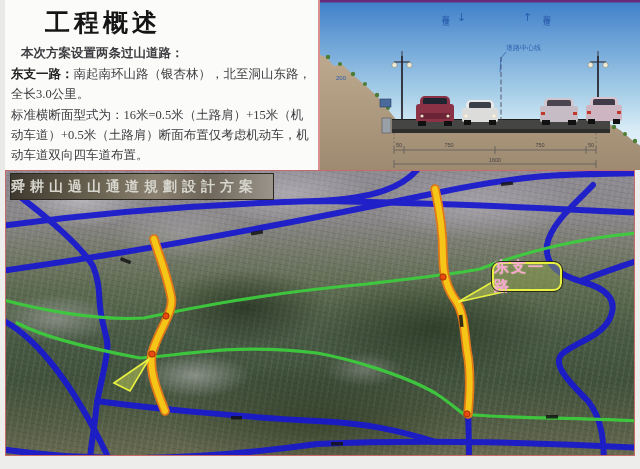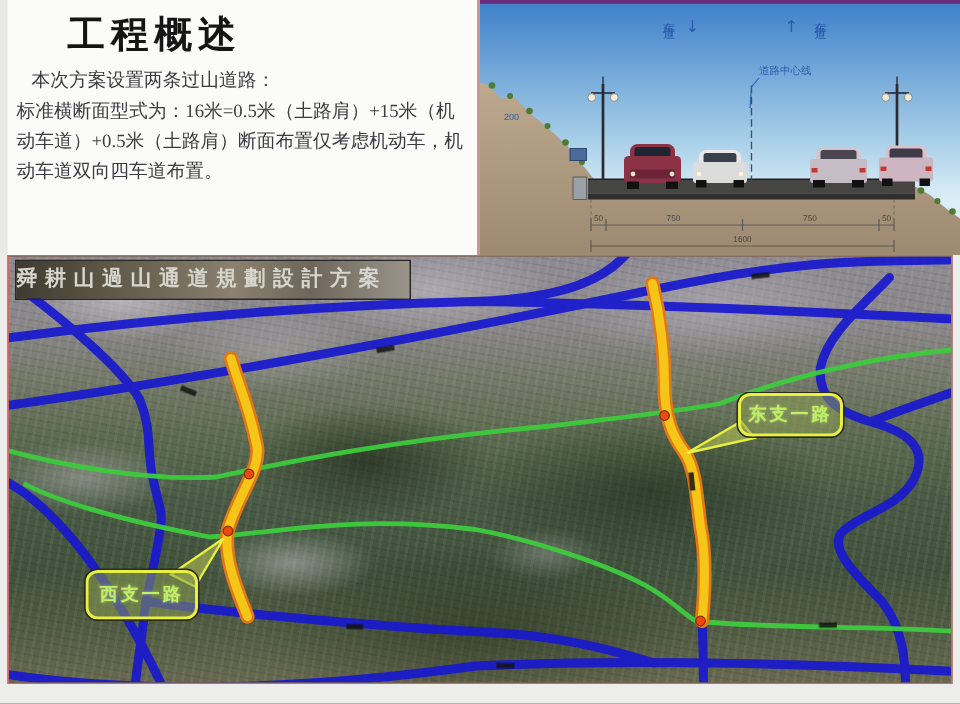--- a/index.html
+++ b/index.html
@@ -13,21 +13,21 @@
     position:absolute;left:0;top:0;width:318px;height:170px;
     background:#fbfbf9;border-left:5px solid #e9e9e7;box-sizing:border-box;
     padding:4px 6px 0 6px;
   }
   .page-title{
     font-size:25px;font-weight:bold;color:#151515;letter-spacing:4px;
     margin:2px 0 4px 34px;
   }
   .body-text{font-size:12.5px;color:#3c3c40;line-height:1.6;}
   .body-text p{margin:0 0 1px 0;}
-  .body-text .indent{text-indent:10px;}
+  .body-text .indent{text-indent:10px;font-weight:bold;}
   .lead{font-weight:bold;color:#222;}
   
   .cross-section{
     position:absolute;left:318px;top:0;width:322px;height:170px;
     border-left:2px solid #d89090;box-sizing:border-box;overflow:hidden;
   }
   .cross-section svg{display:block;}
   .vtext{
     position:absolute;writing-mode:vertical-rl;text-orientation:upright;
     font-size:8px;color:#2b5cad;letter-spacing:2px;line-height:1;
@@ -69,34 +69,35 @@
     position:absolute;left:4px;top:2px;width:264px;height:27px;
     background:linear-gradient(90deg,#3f3a30,#6e6654 35%,#8a8171 55%,#6e665a 75%,#9a948a);
     border:1px solid #2a2620;box-sizing:border-box;
     color:#d6d6ce;font-weight:bold;font-size:14px;letter-spacing:5px;
     line-height:25px;white-space:nowrap;
   }
   .callout{
     position:absolute;display:flex;align-items:center;justify-content:center;
     background:rgba(140,160,80,.52);
     border:2px solid #e8f040;outline:1px solid #2a2a1a;border-radius:8px;
-    color:#bef264;font-weight:bold;font-size:12px;letter-spacing:2px;
+    color:#f9a8d4;font-weight:bold;font-size:15px;letter-spacing:2px;
     box-sizing:border-box;text-shadow:0 0 2px rgba(230,240,150,.6);
   }
   .callout.east{left:486px;top:91px;width:70px;height:29px;}
   .callout.west{left:51px;top:209px;width:75px;height:33px;}
   .footer-strip{position:absolute;left:0;top:456px;width:640px;height:13px;background:#ededeb;}
 </style>
 </head>
 <body>
 
 <div class="text-panel">
   <div class="page-title">工程概述</div>
   <div class="body-text">
     <p class="indent">本次方案设置两条过山道路：</p>
+    <p><span class="lead">东支一路：</span><span>南起南环山路（银杏林），北至洞山东路，全长3.0公里。</span></p>
     <p>标准横断面型式为：16米=0.5米（土路肩）+15米（机动车道）+0.5米（土路肩）断面布置仅考虑机动车，机动车道双向四车道布置。</p>
   </div>
 </div>
 
 <div class="cross-section">
   <svg width="322" height="170" viewBox="0 0 322 170">
     <defs>
       <linearGradient id="sky" x1="0" y1="0" x2="0" y2="1">
         <stop offset="0" stop-color="#3d7fc9"></stop>
           <stop offset="0.55" stop-color="#a8cfe8"></stop>
@@ -248,16 +249,15 @@
       <rect x="114" y="88" width="11" height="3.5" transform="rotate(22 120 90)"></rect>
       <rect x="225" y="245" width="11" height="3.5"></rect>
     </g>
     <g fill="rgba(210,225,90,0.45)" stroke="#e8f040" stroke-width="1.6">
       <polygon points="488,110 497,121 452,131"></polygon>
       <polygon points="108,212 124,220 143,188"></polygon>
     </g>
   </svg>
   <div class="banner">舜耕山過山通道規劃設計方案</div>
   <div class="callout east">东支一路</div>
-  <div class="callout west">西支一路</div>
 </div>
 
 <div class="footer-strip"></div>
 
 </body></html>

